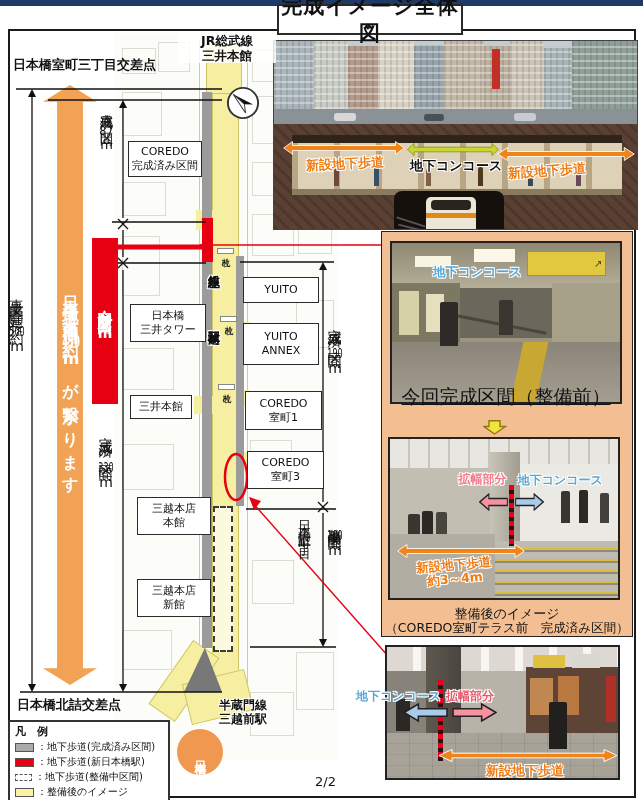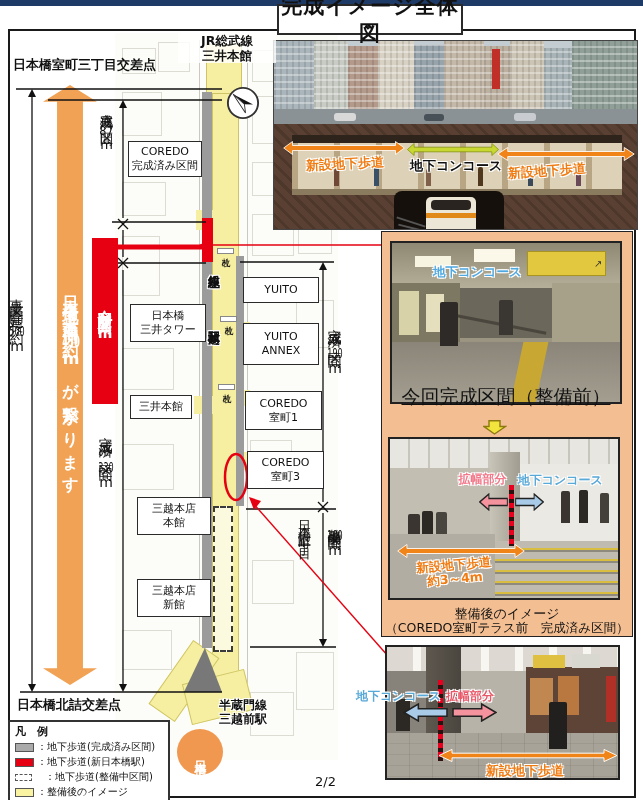--- a/index.html
+++ b/index.html
@@ -222,21 +222,21 @@
               padding:2px 5px;box-sizing:border-box;font-size:10px;">
     <div style="font-size:11px;font-weight:600;">凡　例</div>
     <div style="display:flex;align-items:center;gap:3px;margin-top:1px;">
       <span style="width:17px;height:7px;background:#AAAAAA;border:1px solid #555;flex:none;"></span>
       <span>：地下歩道(完成済み区間)</span>
     </div>
     <div style="display:flex;align-items:center;gap:3px;margin-top:1px;">
       <span style="width:17px;height:7px;background:#E60012;border:1px solid #555;flex:none;"></span>
       <span>：地下歩道(新日本橋駅)</span>
     </div>
-    <div style="display:flex;align-items:center;gap:13px;margin-top:1px;">
+    <div style="display:flex;align-items:center;gap:3px;margin-top:1px;">
       <span style="width:17px;height:7px;background:#fff;border:1.5px dashed #555;flex:none;box-sizing:border-box;"></span>
       <span>：地下歩道(整備中区間)</span>
     </div>
     <div style="display:flex;align-items:center;gap:3px;margin-top:1px;">
       <span style="width:17px;height:7px;background:#FAF3A2;border:1px solid #555;flex:none;"></span>
       <span>：整備後のイメージ</span>
     </div>
   </div>
 
   <div class="abs" style="left:315px;top:774px;font-size:13px;z-index:6;">2/2</div>

